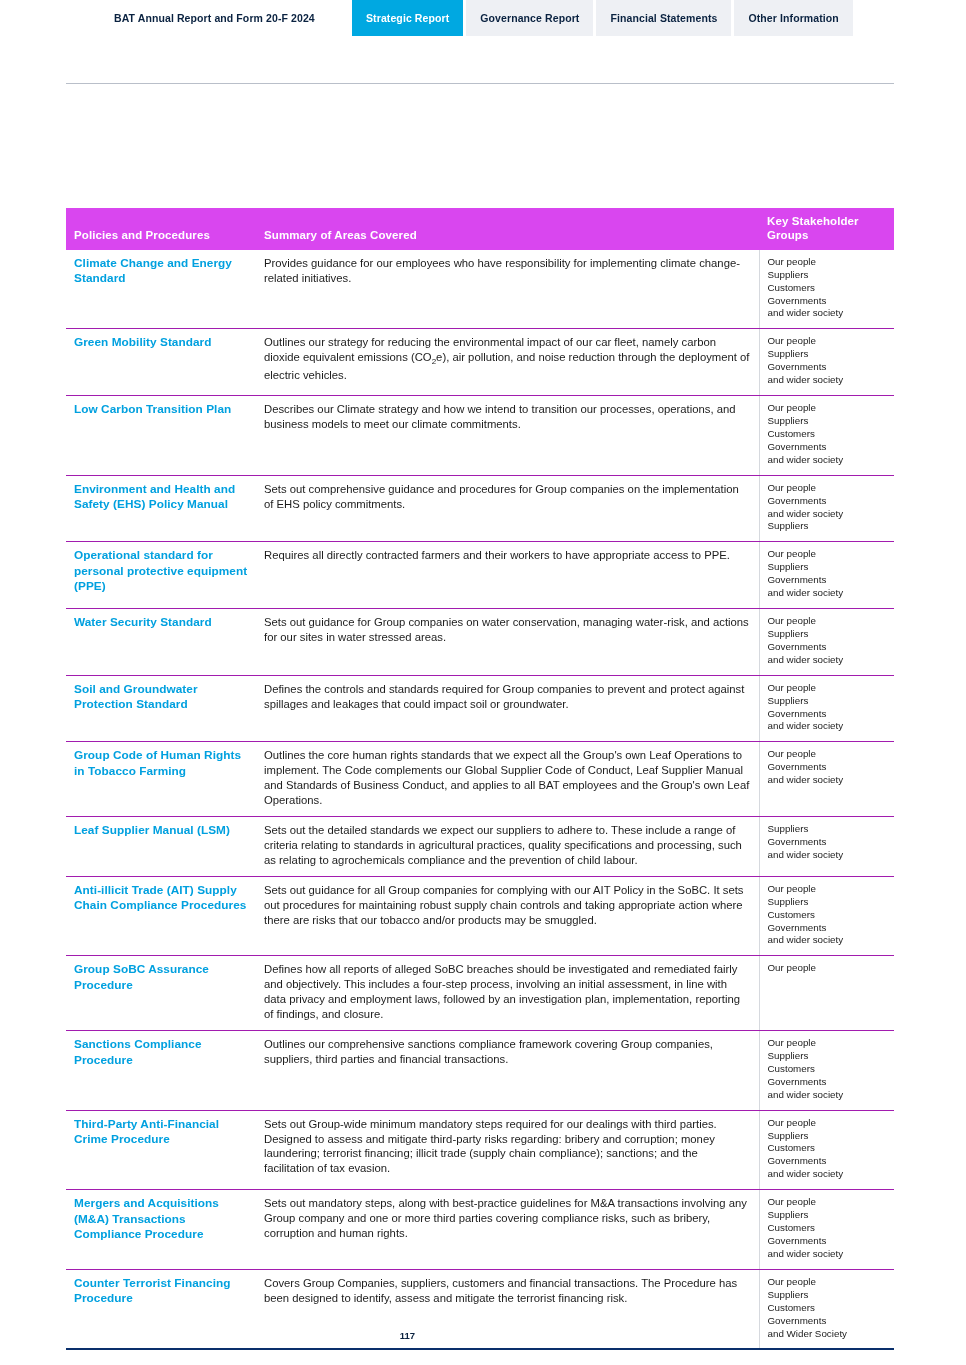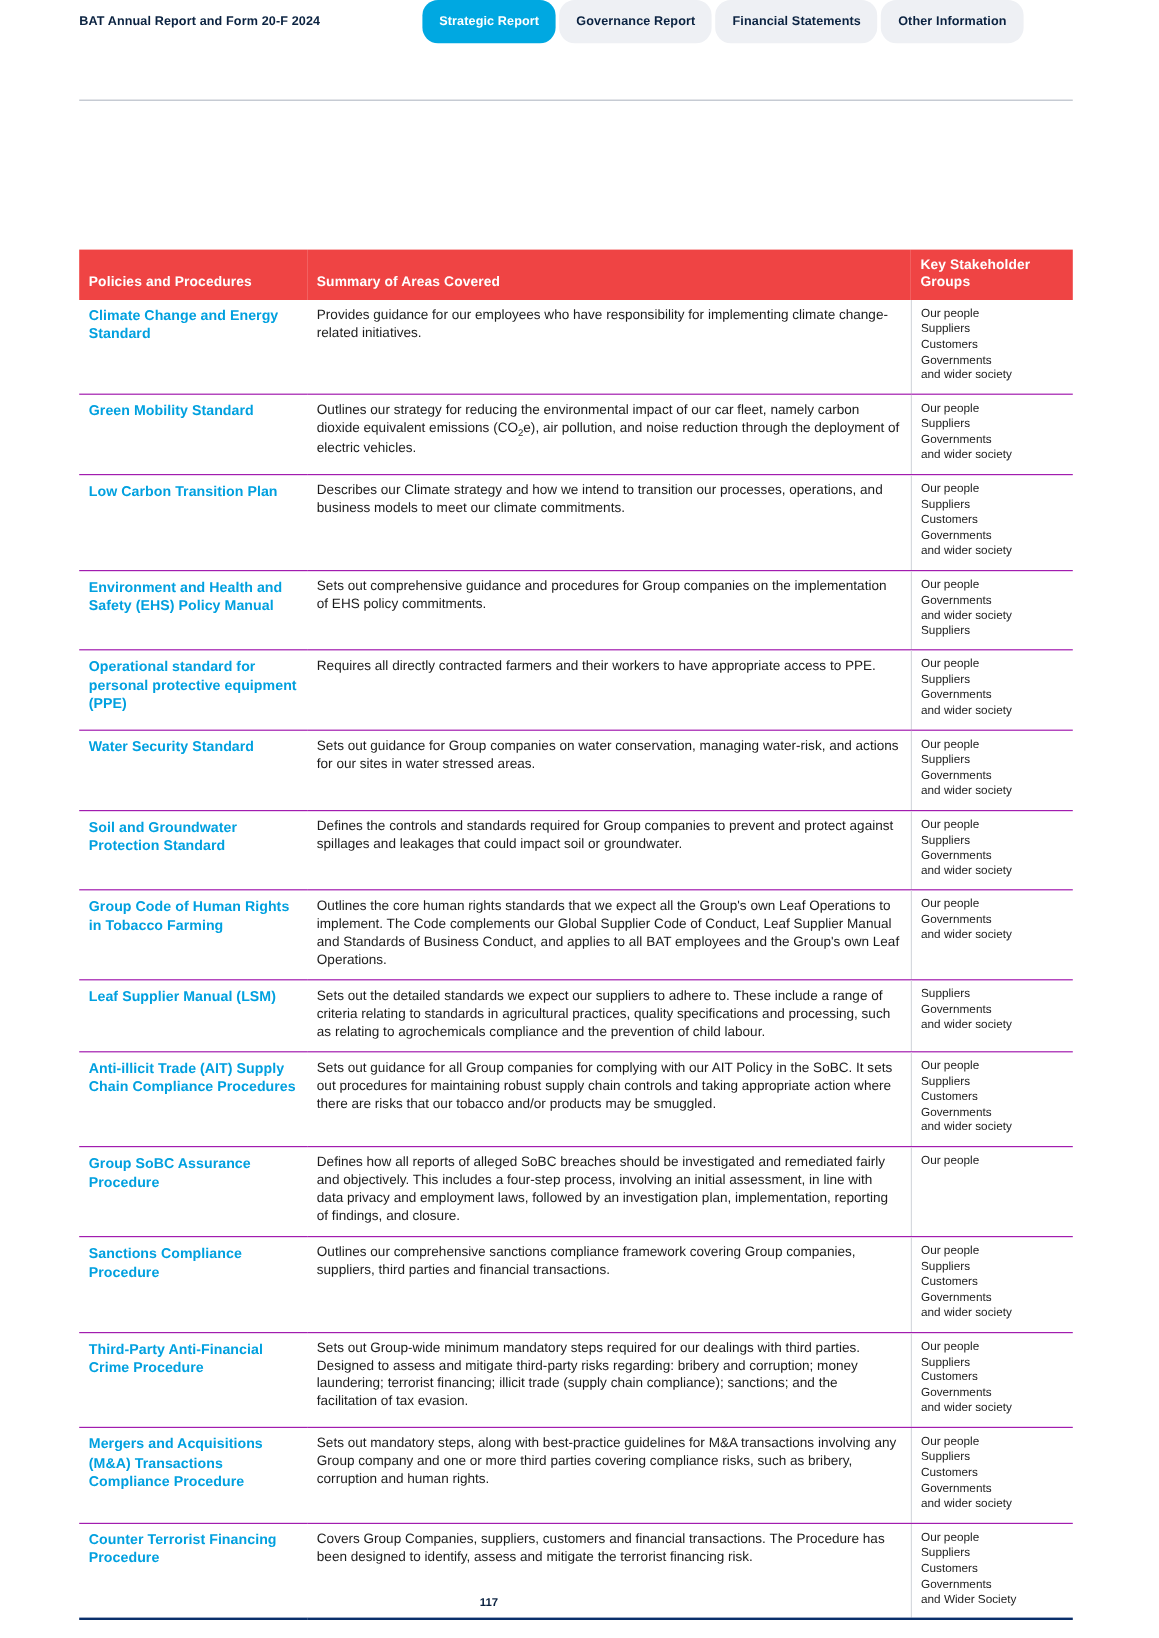--- a/index.html
+++ b/index.html
@@ -28,20 +28,21 @@
   }
   .header-title {
     font-size: 10.5px;
     font-weight: bold;
     color: #0a2240;
     padding-left: 66px;
     display: flex;
     align-items: center;
     white-space: nowrap;
     letter-spacing: 0.1px;
+    margin-left: 48px;
   }
   .header-tabs {
     position: absolute;
     top: 0;
     left: 352px;
     display: flex;
     height: 36px;
   }
   .tab {
     height: 36px;
@@ -49,21 +50,20 @@
     align-items: center;
     justify-content: center;
     font-size: 10.5px;
     font-weight: bold;
     letter-spacing: 0.1px;
     color: #0a2240;
     background: #eef0f4;
     padding: 0 14px;
     margin-right: 3px;
     white-space: nowrap;
-    border-radius: 13px;
   }
   .tab.active {
     background: #00a8e1;
     color: #ffffff;
   }
   .rule {
     position: absolute;
     left: 66px;
     top: 83px;
     width: 828px;
@@ -77,21 +77,21 @@
     left: 66px;
     top: 208px;
     width: 828px;
   }
   table.policies {
     border-collapse: collapse;
     width: 828px;
     table-layout: fixed;
   }
   table.policies thead th {
-    background: #ef4444;
+    background: #d946ef;
     color: #ffffff;
     font-size: 11.5px;
     font-weight: bold;
     text-align: left;
     vertical-align: bottom;
     padding: 6px 8px 7px 8px;
     line-height: 1.25;
     letter-spacing: 0.1px;
   }
   table.policies thead th.c1 { width: 190px; padding-left: 8px; }

